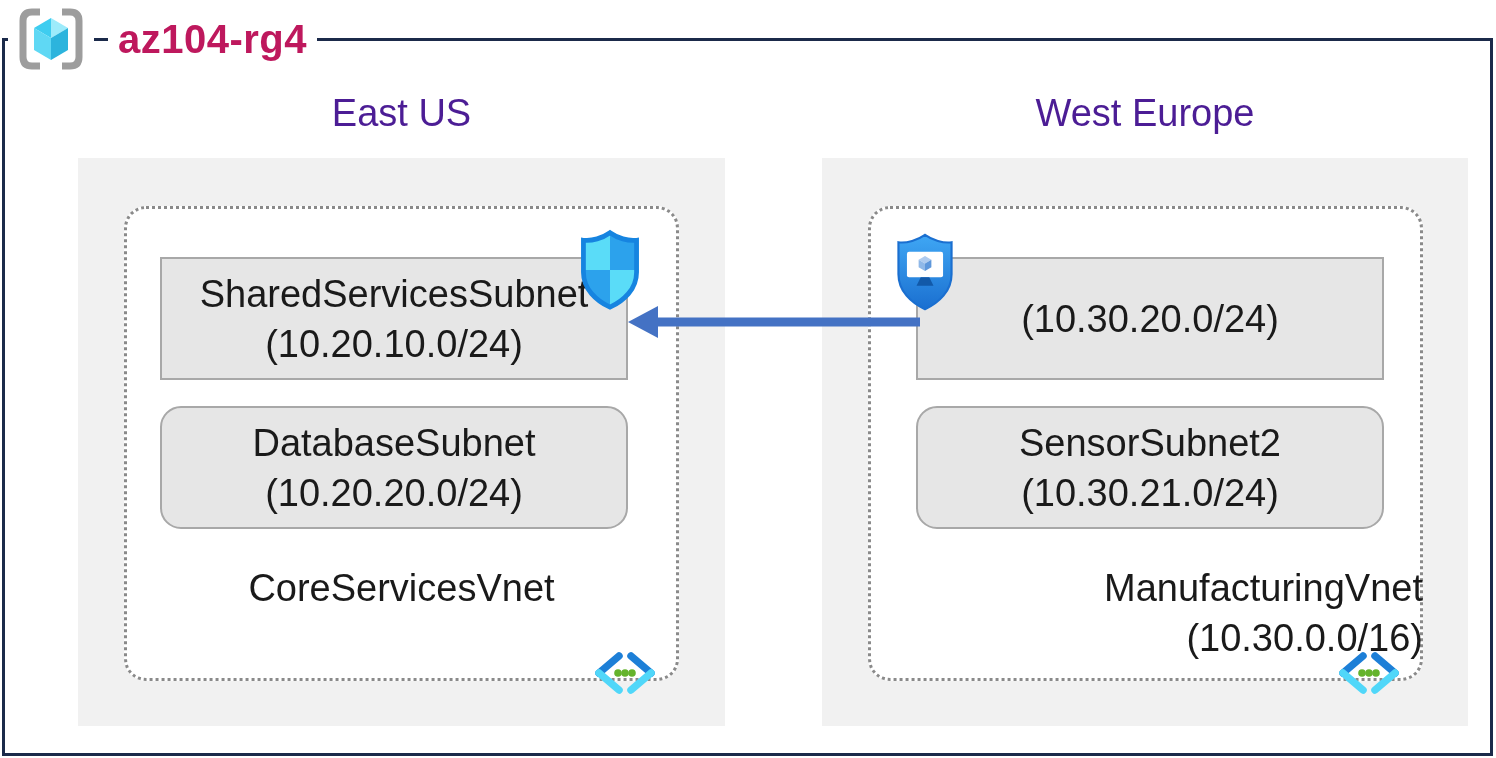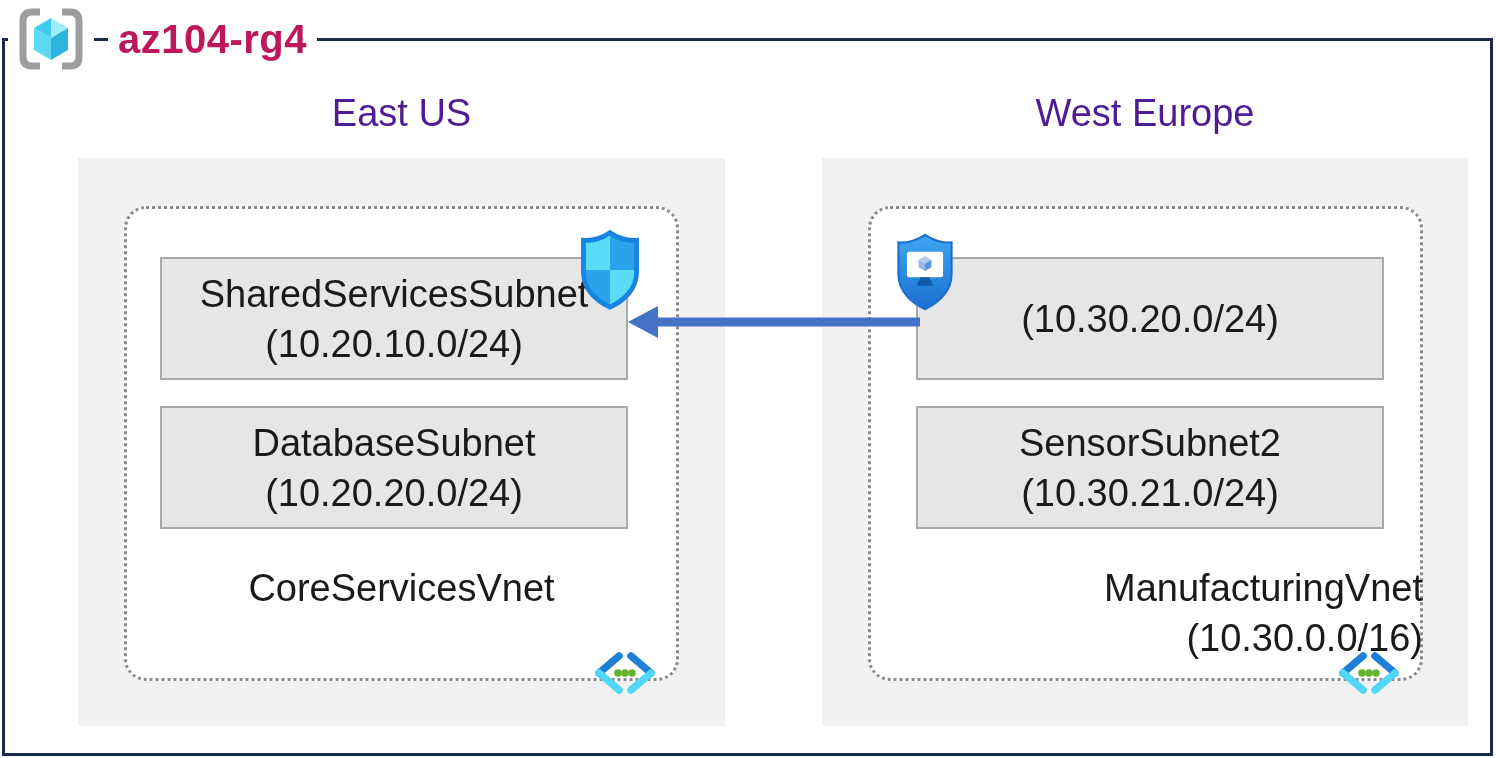--- a/index.html
+++ b/index.html
@@ -36,21 +36,21 @@
     border:3px dotted #8a8a8a;border-radius:22px;z-index:2;
   }
   .vnet.left{left:124px;}
   .vnet.right{left:868px;}
   .subnet{
     position:absolute;width:464px;height:119px;background:#e6e6e6;border:2px solid #a8a8a8;
     display:flex;flex-direction:column;align-items:center;justify-content:center;
     font-size:38px;line-height:50px;z-index:3;text-align:center;
   }
   .subnet.row1{top:257px;}
-  .subnet.row2{top:406px;}
+  .subnet.row2{top:406px;border-radius:21px;}
   .subnet.col-left{left:160px;}
   .subnet.col-right{left:916px;}
   .vnet-label{
     position:absolute;top:563px;width:555px;text-align:center;
     font-size:38px;line-height:50px;z-index:3;
   }
   .vnet-label.left{left:124px;}
   .vnet-label.right{left:868px;text-align:right;}
   .vnet-icon{position:absolute;width:68px;height:48px;z-index:4;}
   .vnet-icon.left{left:591px;top:649px;}

